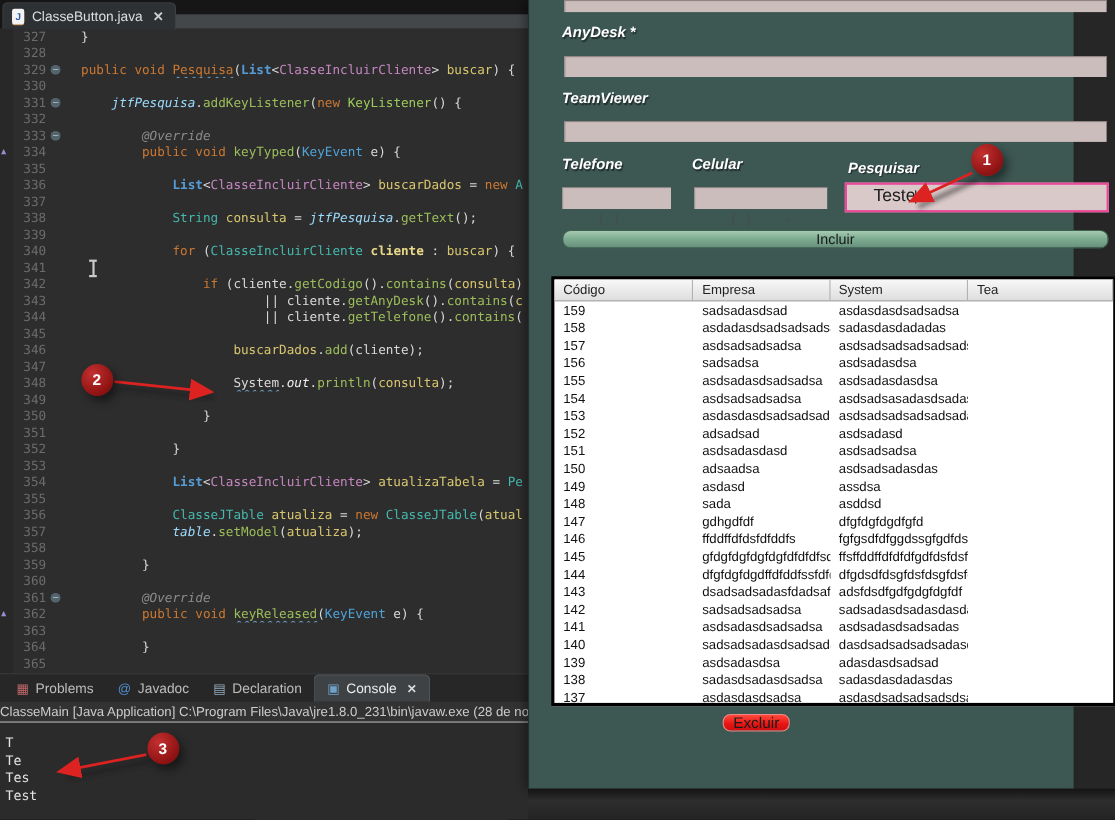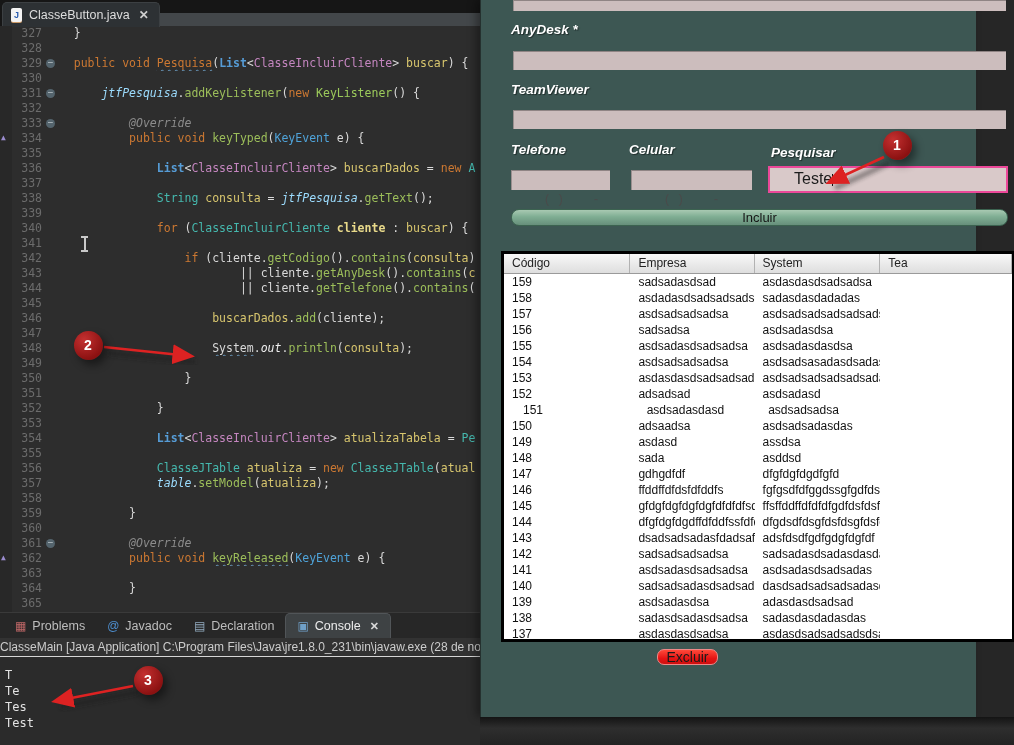--- a/index.html
+++ b/index.html
@@ -366,21 +366,21 @@
           <div class="td" style="width: 162px;">asdsadsadsadsadsadas...</div>
           <div class="td" style="width: 170px;"></div>
         </div>
         <div class="tr">
           <div class="td" style="width: 163px;">152</div>
           <div class="td" style="width: 160px;">adsadsad</div>
           <div class="td" style="width: 162px;">asdsadasd</div>
           <div class="td" style="width: 170px;"></div>
         </div>
         <div class="tr">
-          <div class="td" style="width: 163px; margin-left: 11px;">151</div>
+          <div class="td" style="width: 163px;">151</div>
           <div class="td" style="width: 160px;">asdsadasdasd</div>
           <div class="td" style="width: 162px;">asdsadsadsa</div>
           <div class="td" style="width: 170px;"></div>
         </div>
         <div class="tr">
           <div class="td" style="width: 163px;">150</div>
           <div class="td" style="width: 160px;">adsaadsa</div>
           <div class="td" style="width: 162px;">asdsadsadasdas</div>
           <div class="td" style="width: 170px;"></div>
         </div>

